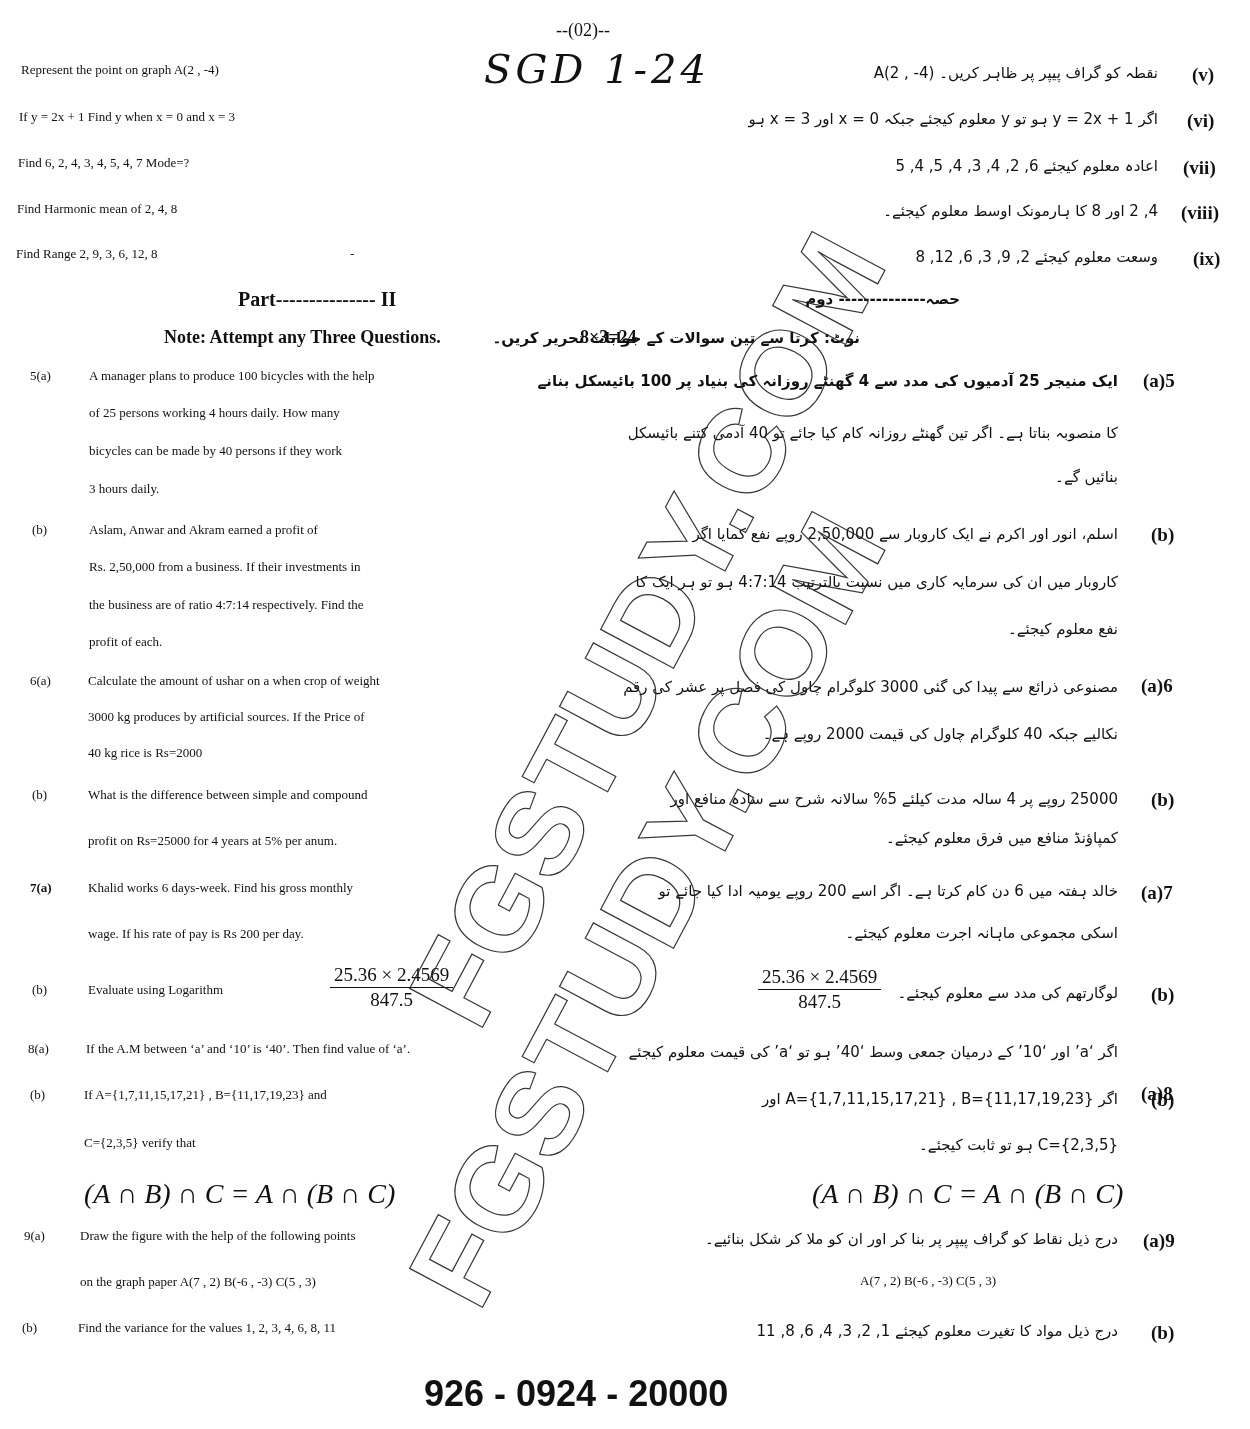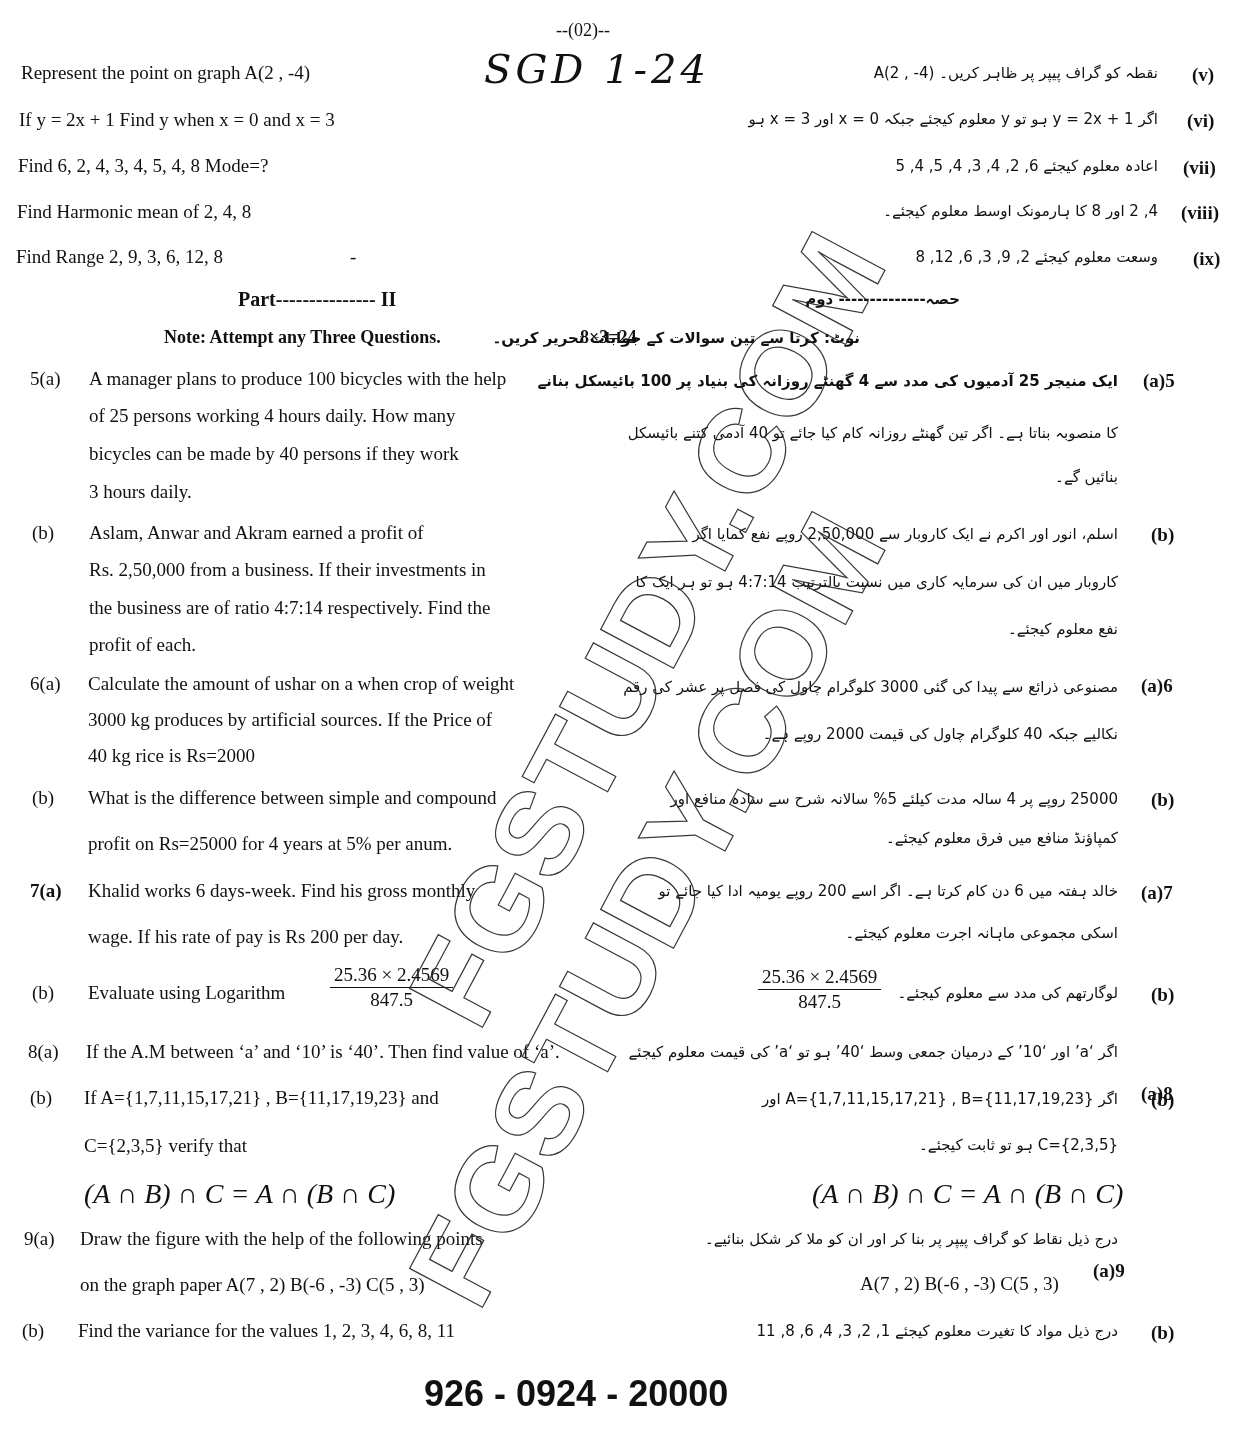--- a/index.html
+++ b/index.html
@@ -1,19 +1,19 @@
 <!DOCTYPE html>
 <html><head>
 <meta charset="utf-8">
 <style>
   html, body { margin:0; padding:0; background:#fff; }
   body { width:1250px; height:1429px; position:relative; overflow:hidden; color:#111;
          font-family:"Liberation Serif", serif; }
   .abs { position:absolute; white-space:nowrap; }
-  .en { font-family:"Liberation Serif", serif; font-size:19px; }
+  .en { font-family:"Liberation Serif", serif; font-size:13px; }
   .ur { font-family:"DejaVu Sans", sans-serif; font-size:15px; direction:rtl; text-align:right; }
   .num { font-family:"Liberation Serif", serif; font-size:19px; font-weight:bold; }
   .bold { font-weight:bold; }
   .hand { font-family:"DejaVu Serif", serif; font-style:italic; font-size:40px; letter-spacing:4px; }
   .frac { display:inline-flex; flex-direction:column; align-items:center; vertical-align:middle; font-size:19px; }
   .frac .top { border-bottom:1.5px solid #111; padding:0 4px 1px; }
   .frac .bot { padding-top:1px; }
   .math { font-family:"Liberation Serif", serif; font-style:italic; font-size:28px; }
   .watermark { position:absolute; font-family:"Liberation Sans", sans-serif; font-weight:bold;
                font-size:120px; color:transparent; -webkit-text-stroke:1.2px #222;
@@ -21,21 +21,21 @@
   .footer { font-family:"Liberation Sans", sans-serif; font-weight:bold; font-size:36px; }
 </style>
 </head>
 <body>
 
 <div class="abs en" style="left:556px; top:20px; font-size:18px;">--(02)--</div>
 <div class="abs hand" style="left:484px; top:46px;">SGD 1-24</div>
 
 <div class="abs en" style="left:21px; top:62px;">Represent the point on graph  A(2 , -4)</div>
 <div class="abs en" style="left:19px; top:109px;text-align:right;">If y = 2x + 1 Find y when x = 0 and x = 3</div>
-<div class="abs en" style="left:18px; top:155px;">Find  6, 2, 4, 3, 4, 5, 4, 8  Mode=?</div>
+<div class="abs en" style="left:18px; top:155px;">Find  6, 2, 4, 3, 4, 5, 4, 7  Mode=?</div>
 <div class="abs en" style="left:17px; top:201px;">Find Harmonic mean of 2, 4, 8</div>
 <div class="abs en" style="left:16px; top:246px;">Find Range  2, 9, 3, 6, 12, 8</div>
 <div class="abs en" style="left:350px; top:246px;">-</div>
 
 <div class="abs ur" style="right:92px; top:64px;">نقطہ کو گراف پیپر پر ظاہر کریں۔ A(2 , -4)</div>
 <div class="abs ur" style="right:92px; top:110px;">اگر y = 2x + 1 ہو تو y معلوم کیجئے جبکہ x = 0 اور x = 3 ہو</div>
 <div class="abs ur" style="right:92px; top:157px;">اعادہ معلوم کیجئے   6, 2, 4, 3, 4, 5, 4, 5</div>
 <div class="abs ur" style="right:92px; top:202px;">4, 2 اور 8 کا ہارمونک اوسط معلوم کیجئے۔</div>
 <div class="abs ur" style="right:92px; top:248px;">وسعت معلوم کیجئے   2, 9, 3, 6, 12, 8</div>
 
@@ -102,21 +102,21 @@
 <div class="abs en" style="left:78px; top:1320px;">Find the variance for the values  1, 2, 3, 4, 6, 8, 11</div>
 
 <div class="abs num" style="left:1143px; top:370px;">(a)5</div>
 <div class="abs num" style="left:1151px; top:524px;">(b)</div>
 <div class="abs num" style="left:1141px; top:675px;">(a)6</div>
 <div class="abs num" style="left:1151px; top:789px;">(b)</div>
 <div class="abs num" style="left:1141px; top:882px;">(a)7</div>
 <div class="abs num" style="left:1151px; top:984px;">(b)</div>
 <div class="abs num" style="left:1141px; top:1043px;margin-top:40px;">(a)8</div>
 <div class="abs num" style="left:1151px; top:1089px;">(b)</div>
-<div class="abs num" style="left:1093px; top:1230px;margin-top:30px;">(a)9</div>
+<div class="abs num" style="left:1143px; top:1230px;">(a)9</div>
 <div class="abs num" style="left:1151px; top:1322px;">(b)</div>
 
 <div class="abs ur" style="right:132px; top:372px;font-weight:bold;">ایک منیجر 25 آدمیوں کی مدد سے 4 گھنٹے روزانہ کی بنیاد پر 100 بائیسکل بنانے</div>
 <div class="abs ur" style="right:132px; top:424px;">کا منصوبہ بناتا ہے۔ اگر تین گھنٹے روزانہ کام کیا جائے تو 40 آدمی کتنے بائیسکل</div>
 <div class="abs ur" style="right:132px; top:468px;margin-left:13px;">بنائیں گے۔</div>
 
 <div class="abs ur" style="right:132px; top:525px;">اسلم، انور اور اکرم نے ایک کاروبار سے 2,50,000 روپے نفع کمایا اگر</div>
 <div class="abs ur" style="right:132px; top:573px;">کاروبار میں ان کی سرمایہ کاری میں نسبت بالترتیب 4:7:14 ہو تو ہر ایک کا</div>
 <div class="abs ur" style="right:132px; top:620px;">نفع معلوم کیجئے۔</div>
 

